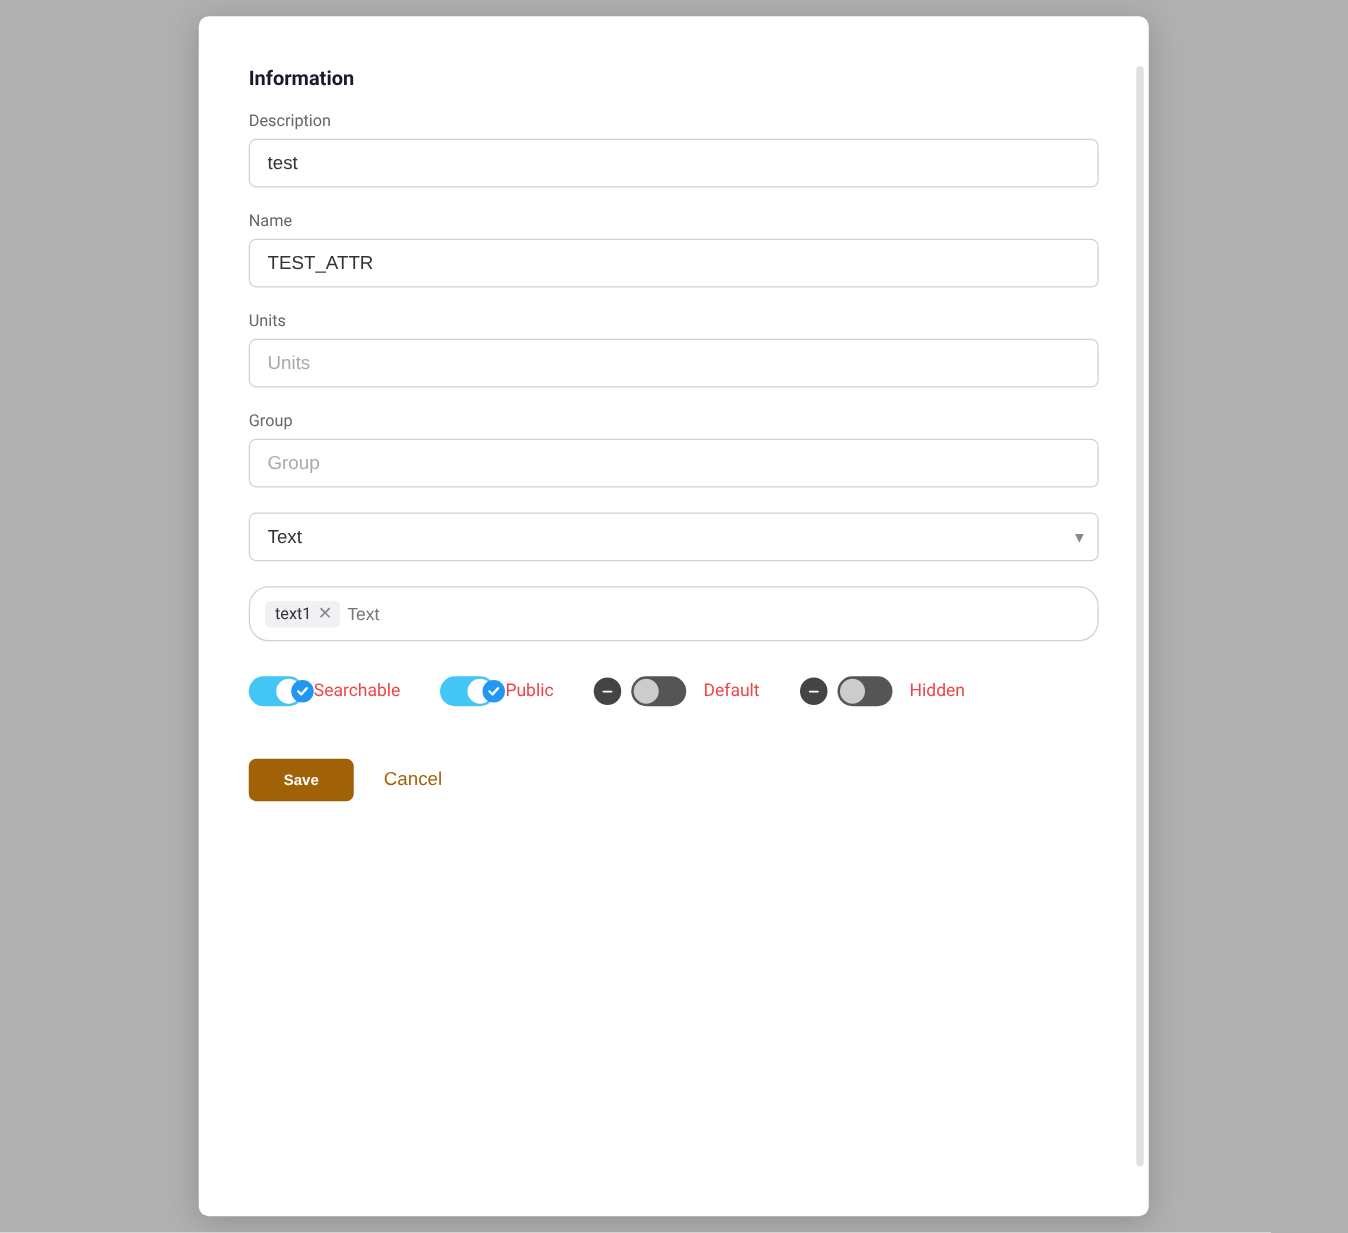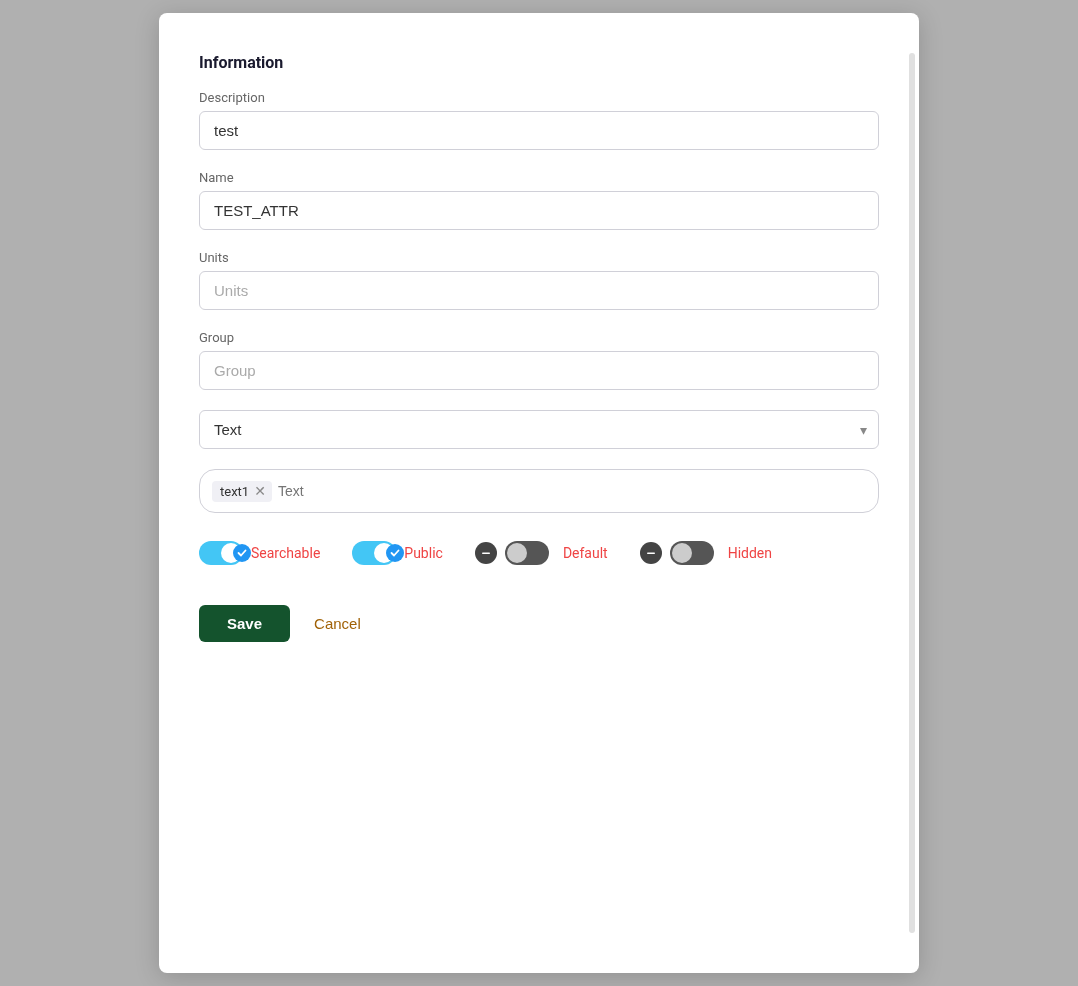--- a/index.html
+++ b/index.html
@@ -190,26 +190,26 @@
       gap: 4px;
       position: relative;
     }
     .buttons-row {
       display: flex;
       align-items: center;
       gap: 16px;
       margin-top: 8px;
     }
     .btn-save {
-      background: #14532d;
+      background: #a16207;
       color: #fff;
       border: none;
       border-radius: 6px;
       padding: 10px 28px;
-      font-size: 15px;
+      font-size: 12px;
       font-weight: 600;
       cursor: pointer;
     }
     .btn-cancel {
       background: transparent;
       color: #a16207;
       border: none;
       font-size: 15px;
       cursor: pointer;
       padding: 10px 8px;

